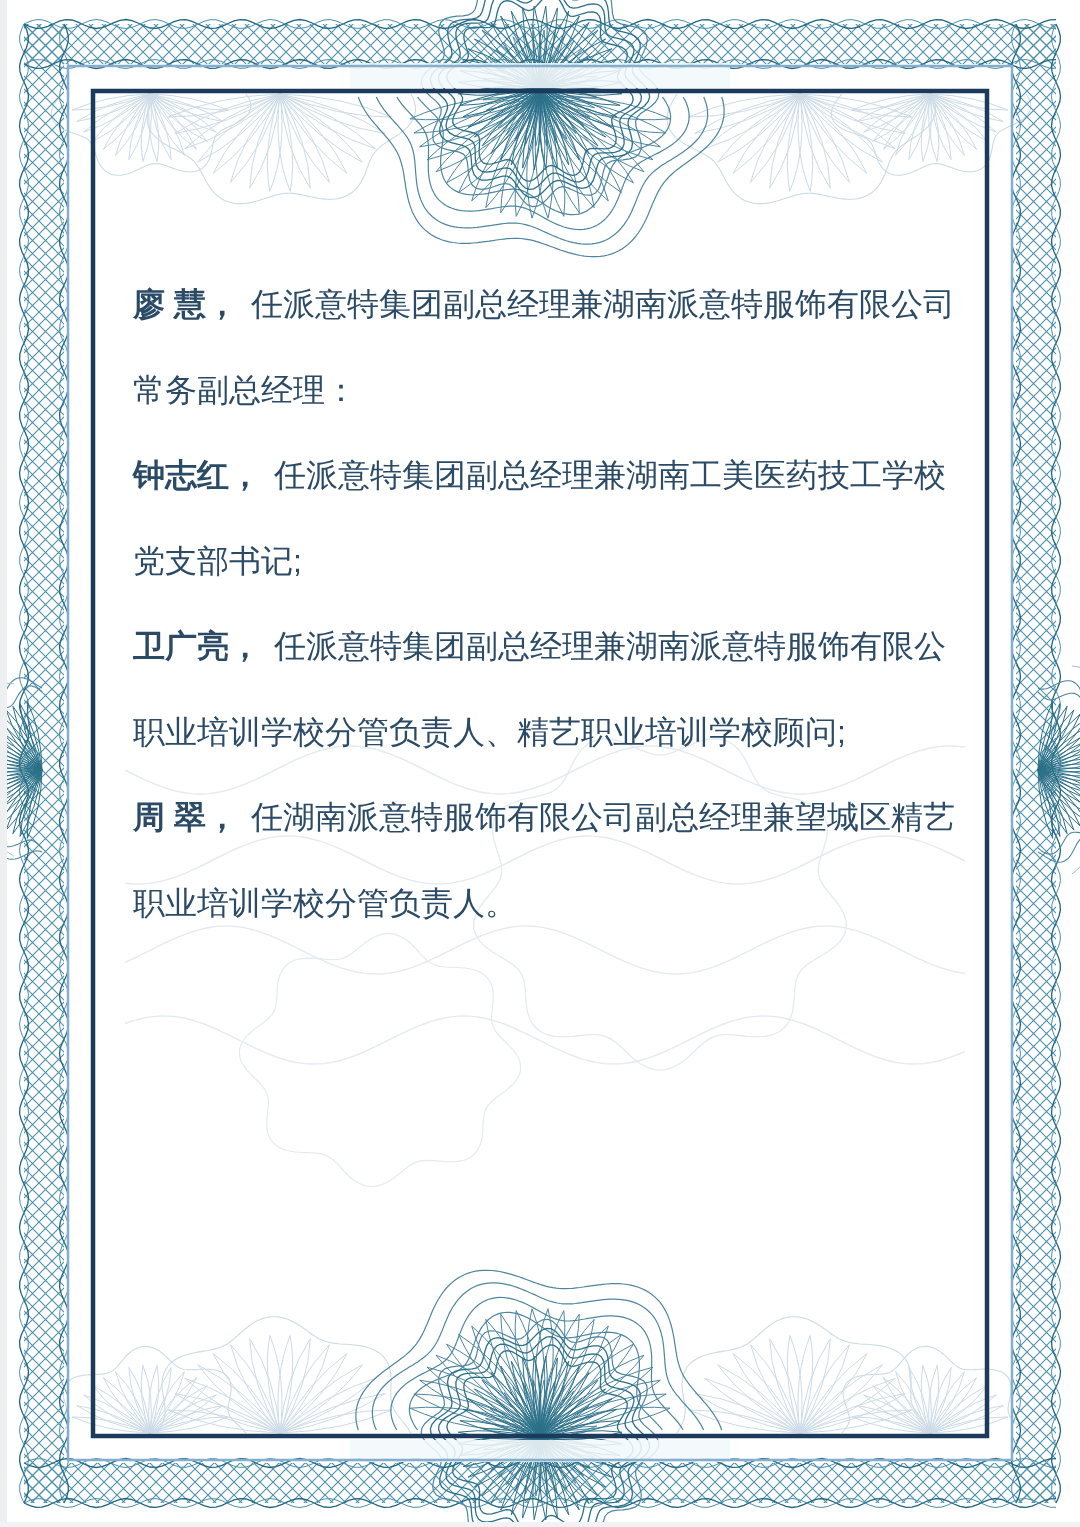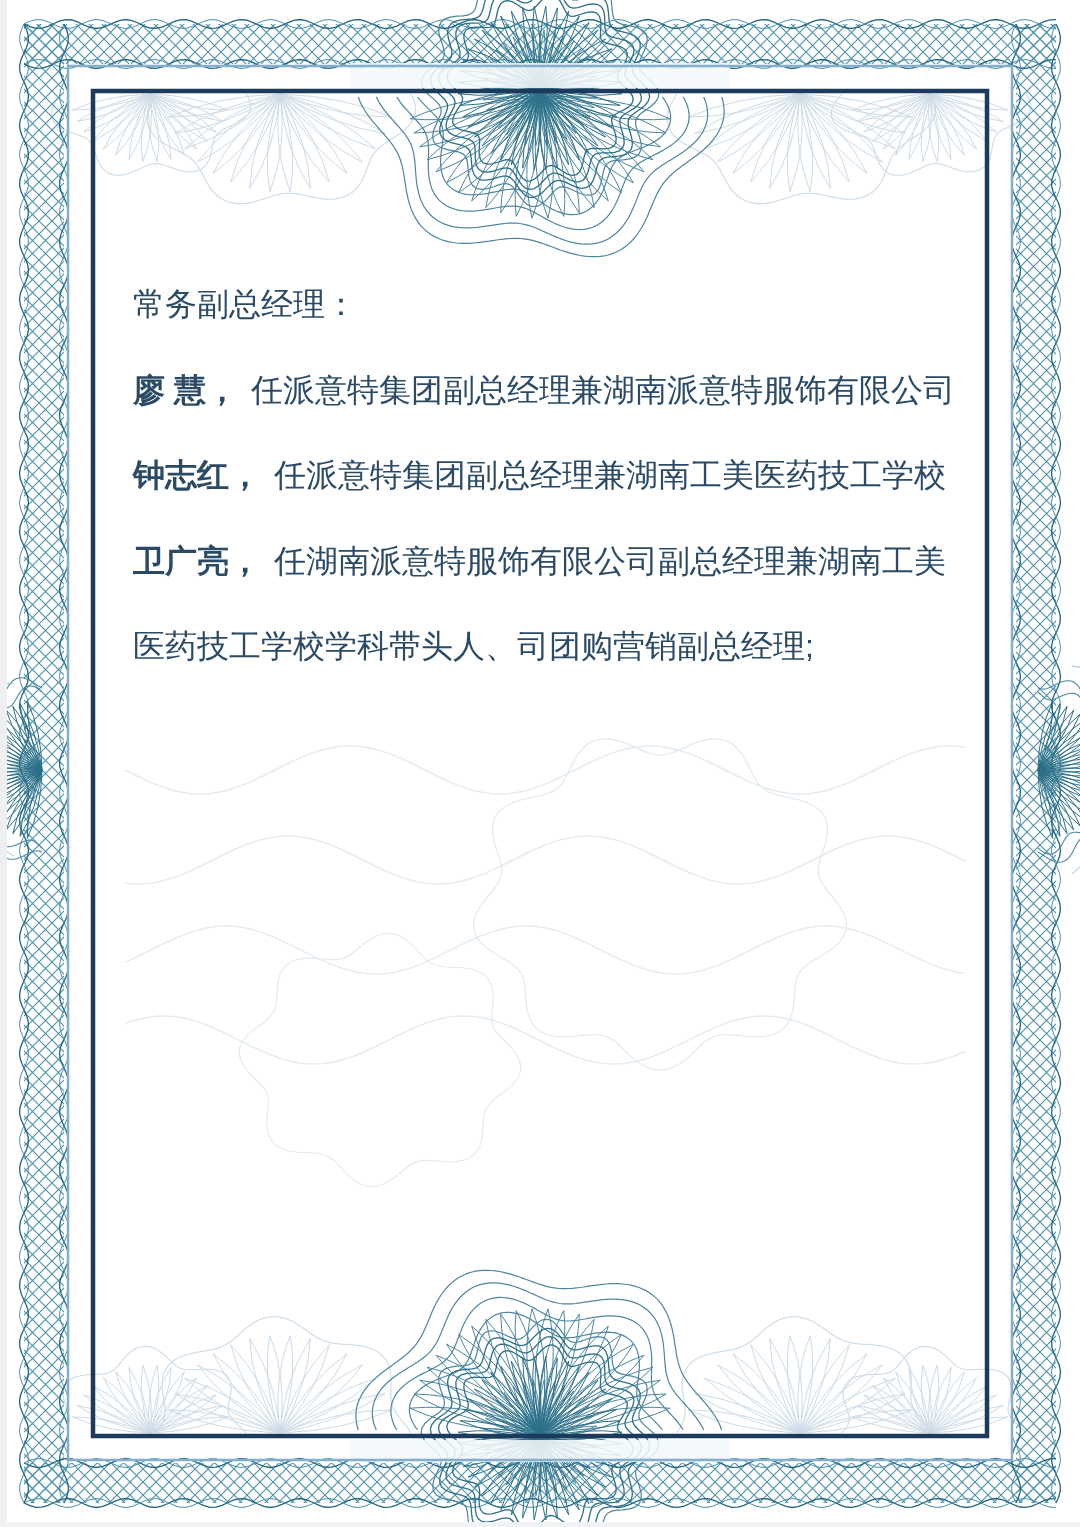--- a/index.html
+++ b/index.html
@@ -473,29 +473,34 @@
     <rect x="68" y="66" width="944" height="1394" fill="none" stroke="#85aecd" stroke-width="2.5"></rect>
     <rect x="93" y="91" width="894" height="1345" fill="none" stroke="#1c3a5c" stroke-width="4.5"></rect>
   </svg>
 
 <div class="edge-left"></div>
 <div class="edge-bottom"></div>
 
 <div class="content">
 
   <div class="para">
+    <div class="line"><span class="name">廖 慧</span><span class="comma">，</span><span>任派意特集团副总经理兼湖南派意特服饰有限公司</span></div>
     <div class="line"><span>常务副总经理：</span></div>
-    <div class="line"><span class="name">廖 慧</span><span class="comma">，</span><span>任派意特集团副总经理兼湖南派意特服饰有限公司</span></div>
   </div>
 
   <div class="para">
     <div class="line"><span class="name">钟志红</span><span class="comma">，</span><span>任派意特集团副总经理兼湖南工美医药技工学校</span></div>
+    <div class="line"><span>党支部书记;</span></div>
   </div>
 
 
 
   <div class="para">
-    <div class="line"><span class="name">卫广亮</span><span class="comma">，</span><span>任湖南派意特服饰有限公司副总经理兼湖南工美</span></div>
-    <div class="line"><span>医药技工学校学科带头人、司团购营销副总经理;</span></div>
+    <div class="line"><span class="name">卫广亮</span><span class="comma">，</span><span>任派意特集团副总经理兼湖南派意特服饰有限公</span></div>
+    <div class="line"><span>职业培训学校分管负责人、精艺职业培训学校顾问;</span></div>
   </div>
 
+  <div class="para">
+    <div class="line"><span class="name">周 翠</span><span class="comma">，</span><span>任湖南派意特服饰有限公司副总经理兼望城区精艺</span></div>
+    <div class="line"><span>职业培训学校分管负责人。</span></div>
+  </div>
 
 </div>
 
 </body></html>

